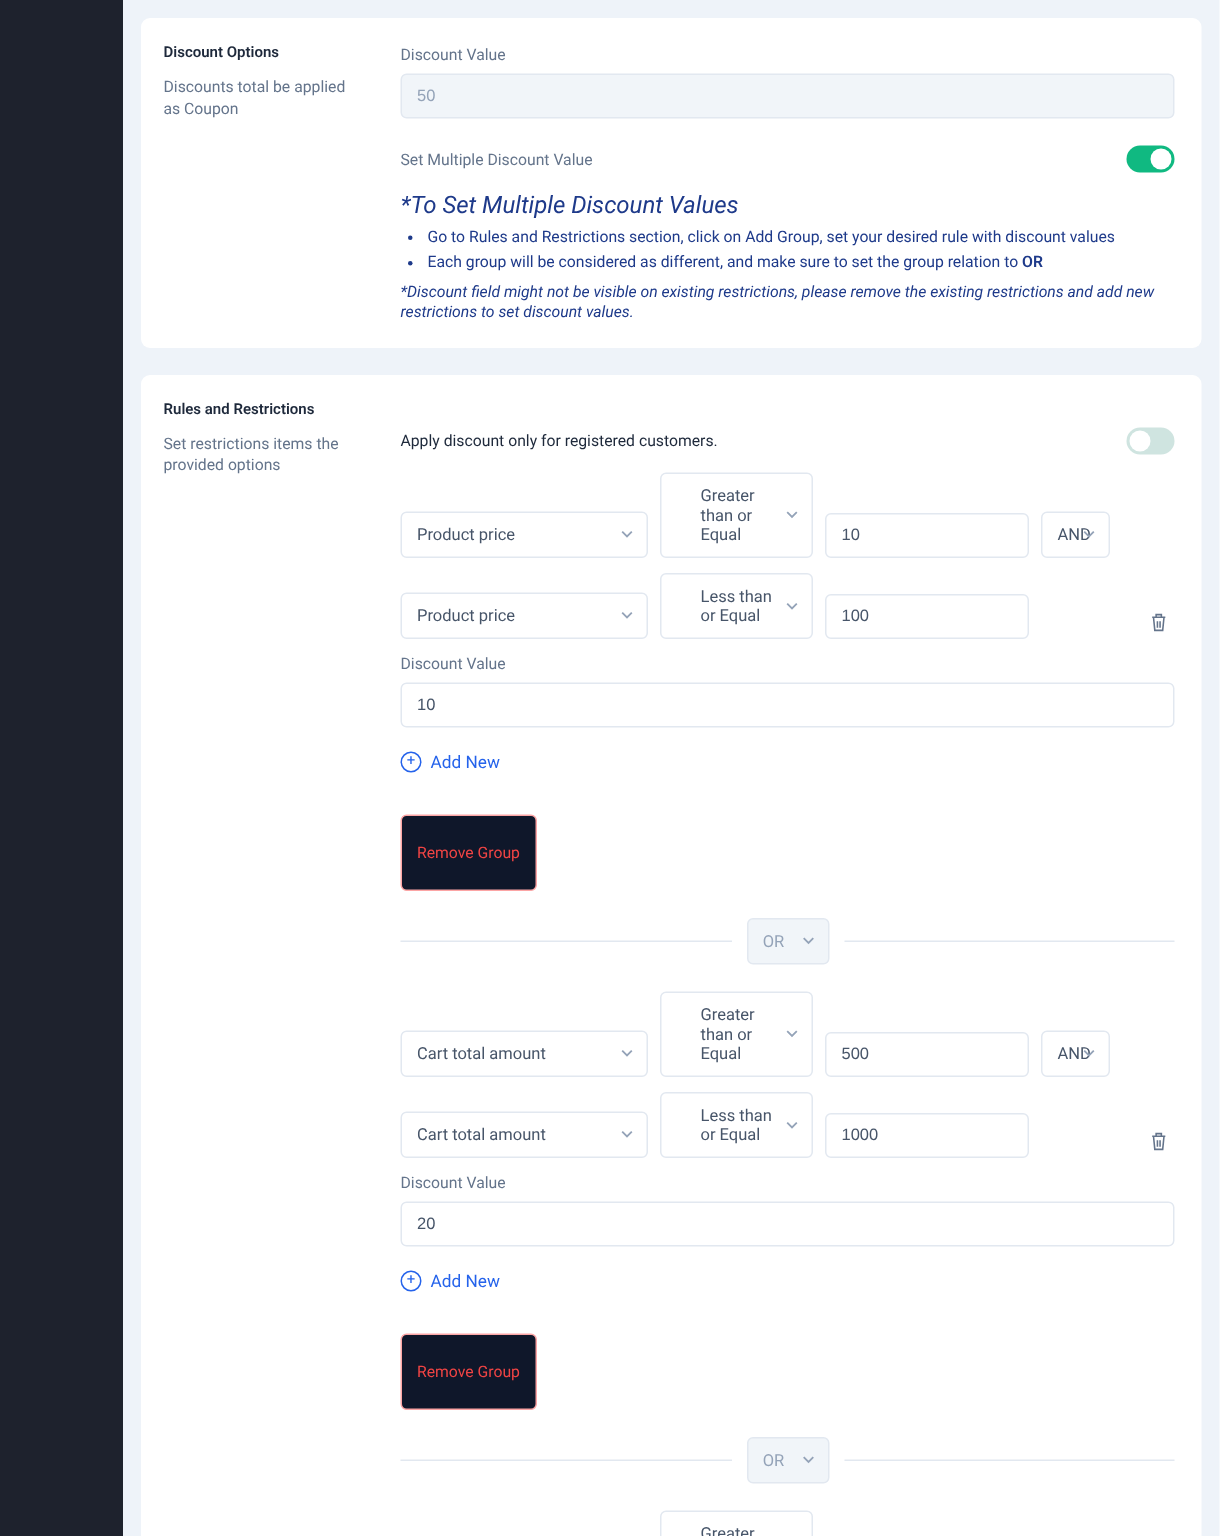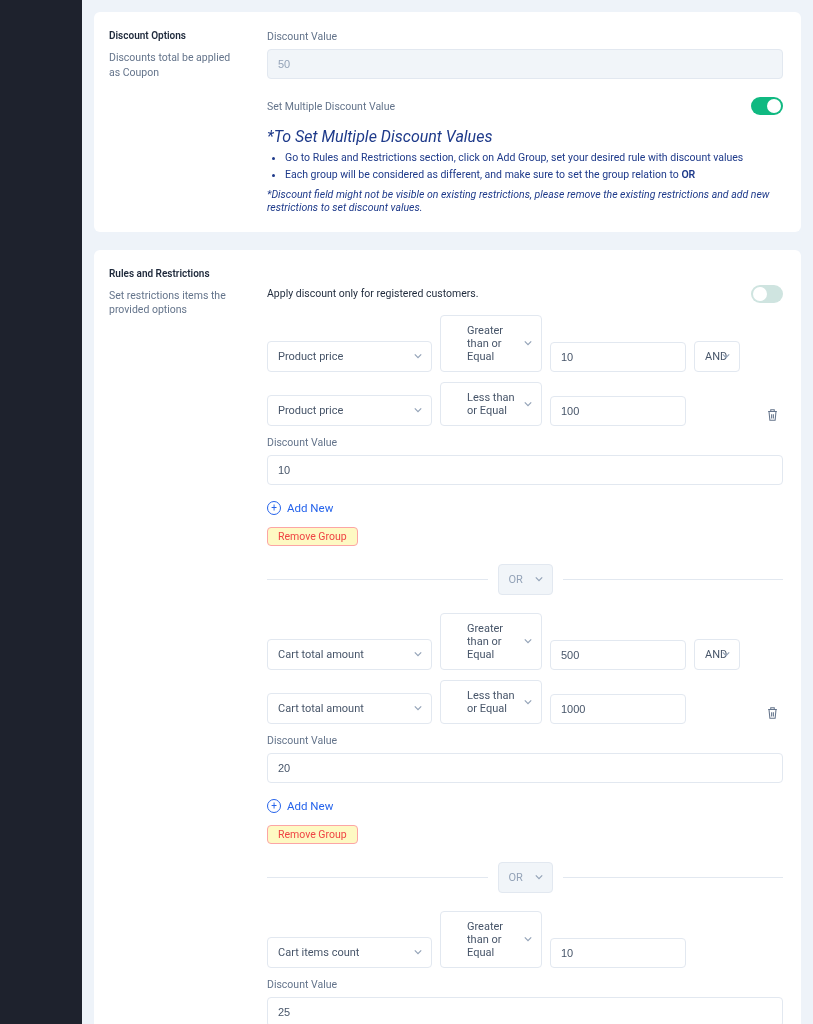--- a/index.html
+++ b/index.html
@@ -176,28 +176,28 @@
       border: 1.5px solid #2563eb;
       border-radius: 50%;
       display: flex;
       align-items: center;
       justify-content: center;
       font-size: 10px;
       line-height: 1;
     }
     .remove-group {
       display: inline-block;
-      padding: 2px 10px;
+      padding: 18px 10px;
       border: 1px solid #fca5a5;
       color: #ef4444;
       border-radius: 4px;
       font-size: 10.5px;
       cursor: pointer;
-      background: #fef9c3;
-      margin-top: 4px;
+      background: #0f172a;
+      margin-top: 20px;
     }
     .group-divider {
       display: flex;
       align-items: center;
       margin: 18px 0;
     }
     .group-divider .line {
       flex: 1;
       height: 1px;
       background: #e2e8f0;

